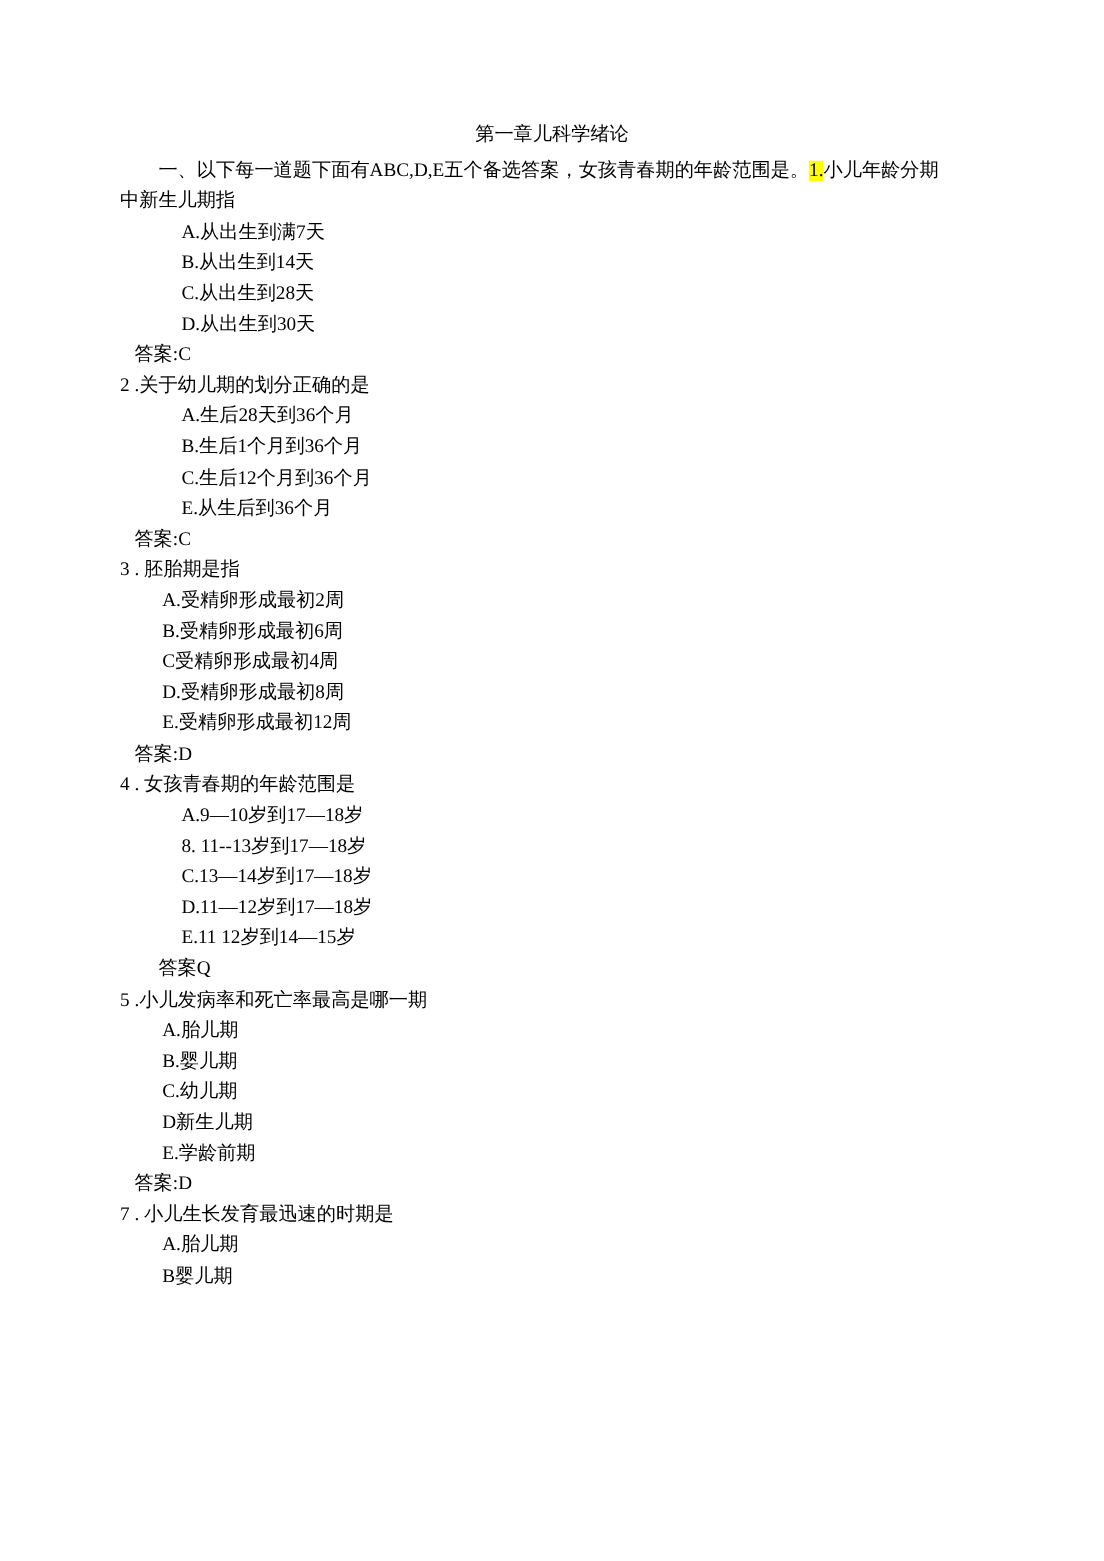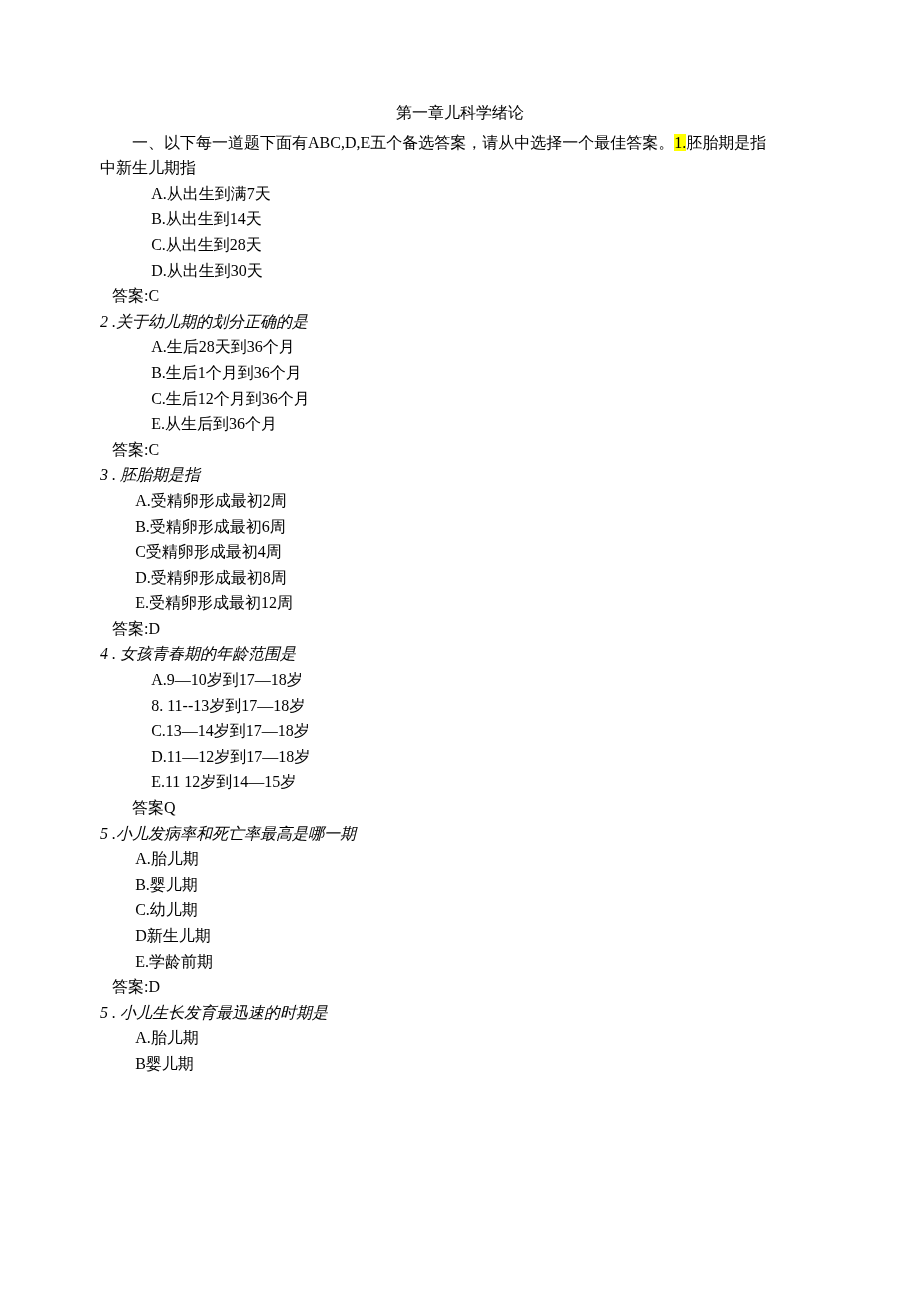--- a/index.html
+++ b/index.html
@@ -33,35 +33,34 @@
     margin-left: 3.2em;
   }
   .options-shallow {
     margin-left: 2.2em;
   }
   .answer {
     margin-left: 12px;
   }
   .q-num {
     margin-left: 0;
-    font-style: italic;
   }
   .q4-answer {
     margin-left: 2em;
   }
 </style>
 </head>
 <body>
 
 <div class="page">
 
   <div class="chapter-title">第一章儿科学绪论</div>
 
   <div class="intro">
-    <span>一、以下每一道题下面有ABC,D,E五个备选答案，请从中选择一个最佳答案。</span><span class="hl">1.</span><span>胚胎期是指</span>
+    <span>一、以下每一道题下面有ABC,D,E五个备选答案，女孩青春期的年龄范围是。</span><span class="hl">1.</span><span>小儿年龄分期</span>
   </div>
 
   <div class="stem-tail">中新生儿期指</div>
   <div class="options">
     <div>A.从出生到满7天</div>
     <div>B.从出生到14天</div>
     <div>C.从出生到28天</div>
     <div>D.从出生到30天</div>
   </div>
   <div class="answer">答案:C</div>
@@ -98,19 +97,19 @@
   <div class="q-num">5 .小儿发病率和死亡率最高是哪一期</div>
   <div class="options-shallow">
     <div>A.胎儿期</div>
     <div>B.婴儿期</div>
     <div>C.幼儿期</div>
     <div>D新生儿期</div>
     <div>E.学龄前期</div>
   </div>
   <div class="answer">答案:D</div>
 
-  <div class="q-num">5 . 小儿生长发育最迅速的时期是</div>
+  <div class="q-num">7 . 小儿生长发育最迅速的时期是</div>
   <div class="options-shallow">
     <div>A.胎儿期</div>
     <div>B婴儿期</div>
   </div>
 
 </div>
 
 </body></html>

